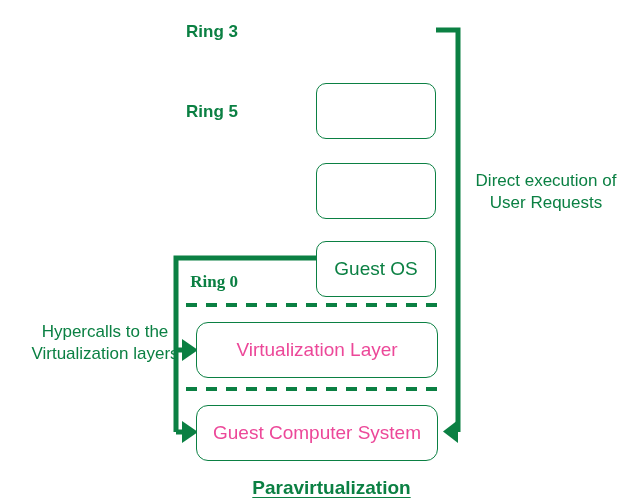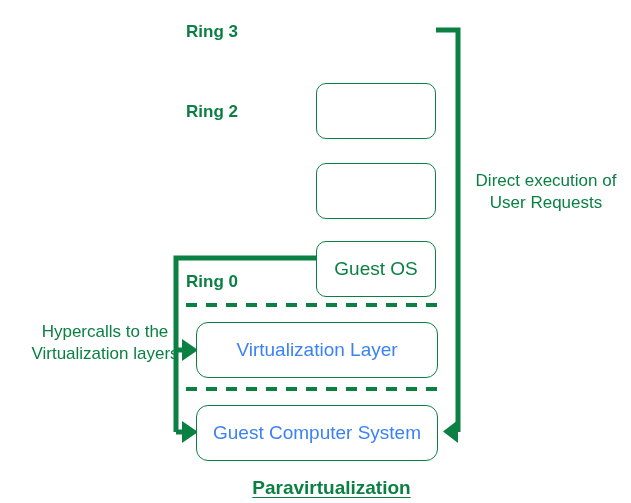--- a/index.html
+++ b/index.html
@@ -45,21 +45,21 @@
   }
   .layer-box {
     position: absolute;
     box-sizing: border-box;
     border: 1.6px solid #0b8043;
     border-radius: 12px;
     background: #ffffff;
     display: flex;
     align-items: center;
     justify-content: center;
-    color: #3b82f6;
+    color: #ec4899;
     font-size: 19px;
   }
   .side-label {
     position: absolute;
     color: #0b8043;
     font-size: 17px;
     line-height: 1.28;
     text-align: center;
     white-space: pre-line;
   }
@@ -100,30 +100,30 @@
 
     <path d="M 176 432 L 186 432" fill="none" stroke="#0b8043" stroke-width="5"></path>
     <polygon points="198,432 182,421 182,443" fill="#0b8043"></polygon>
 
     <line x1="186" y1="305" x2="440" y2="305" stroke="#0b8043" stroke-width="4" stroke-dasharray="11 9"></line>
     <line x1="186" y1="389" x2="440" y2="389" stroke="#0b8043" stroke-width="4" stroke-dasharray="11 9"></line>
   </svg>
 
   <div class="ring-label" style="left:138px; top:22px;">Ring 3</div>
 
-  <div class="ring-label" style="left:138px; top:102px;">Ring 2</div>
+  <div class="ring-label" style="left:138px; top:102px;">Ring 5</div>
   <div class="ring-box" style="left:316px; top:83px; width:120px; height:56px;">
     <span></span>
   </div>
 
   <div class="ring-box" style="left:316px; top:163px; width:120px; height:56px;">
     <span></span>
   </div>
 
-  <div class="ring-label" style="left:138px; top:272px;">Ring 0</div>
+  <div class="ring-label" style="left:138px; top:272px;font-family:Liberation Serif, serif;">Ring 0</div>
   <div class="ring-box" style="left:316px; top:241px; width:120px; height:56px;">
     <span>Guest OS</span>
   </div>
 
   <div class="layer-box" style="left:196px; top:322px; width:242px; height:56px;">
     <span>Virtualization Layer</span>
   </div>
 
   <div class="layer-box" style="left:196px; top:405px; width:242px; height:56px;">
     <span>Guest Computer System</span>

